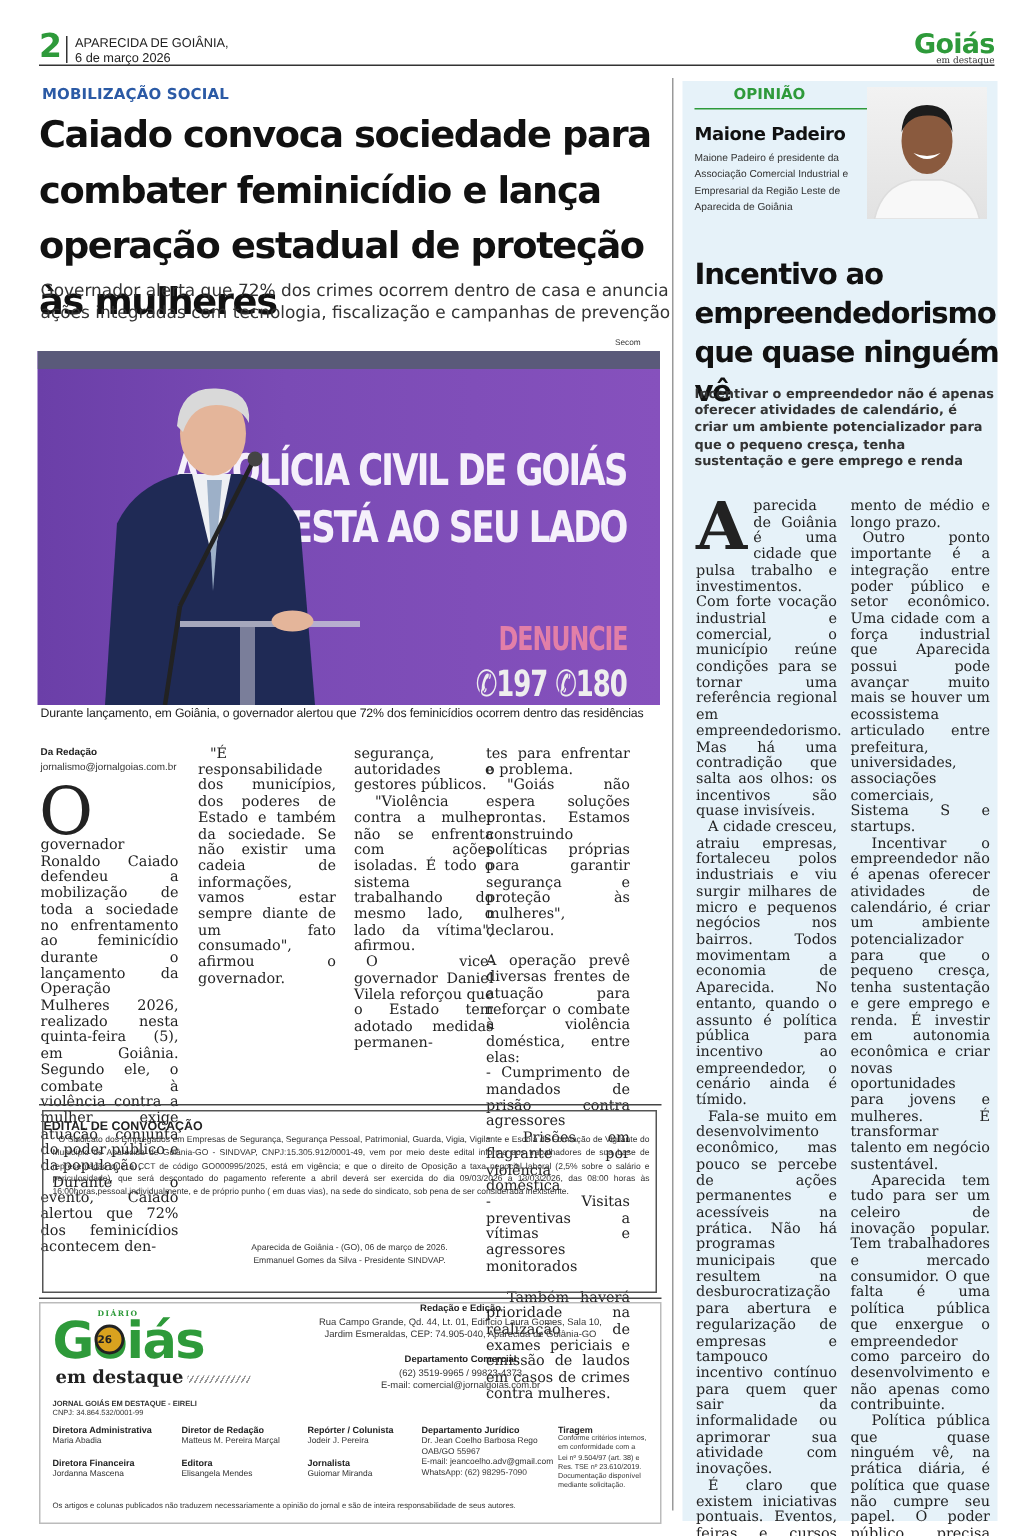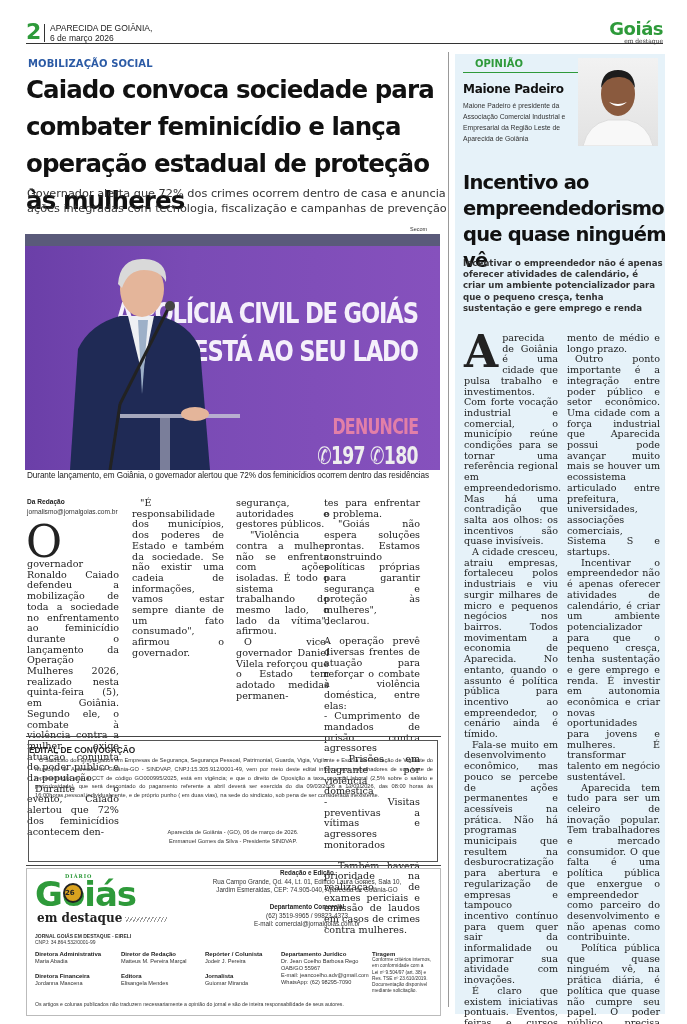--- a/index.html
+++ b/index.html
@@ -50,21 +50,21 @@
 #exp-logo .e{position:absolute;left:2px;top:38px;font:bold 12px "DejaVu Serif",serif;color:#222;white-space:nowrap}
 #exp-logo .hatch{display:inline-block;width:42px;height:5px;margin-left:3px;background:repeating-linear-gradient(120deg,#999 0 1px,transparent 1px 3px)}
 #exp-company{left:8px;top:64px;font:bold 5px "Liberation Sans",sans-serif;color:#333;line-height:6.3px}
 .exp-c{position:absolute;text-align:center;width:270px;left:145px;font:6.3px "Liberation Sans",sans-serif;color:#333;line-height:8.5px}
 .exp-c b{font-weight:bold;color:#222}
 .staff{position:absolute;font:5.6px "Liberation Sans",sans-serif;color:#333;line-height:7px}
 .staff b{display:block;color:#222;font-size:6px}
 #disclaimer{left:8px;top:132px;font:5.2px "Liberation Sans",sans-serif;color:#333}
 
 #opinion{left:455px;top:54px;width:210px;height:960px;background:#e6f2f9}
-#op-kicker{left:475px;top:58px;font:bold 10px "DejaVu Sans",sans-serif;color:#2e9a3a}
+#op-kicker{left:489px;top:58px;font:bold 10px "DejaVu Sans",sans-serif;color:#2e9a3a}
 #op-kicker-line{left:463px;top:72px;width:115px;height:1px;background:#2e9a3a}
 #op-photo{left:578px;top:58px;width:80px;height:88px;background:linear-gradient(#f2f2f2,#e2e2e2);overflow:hidden}
 #op-name{left:463px;top:82px;font:bold 12px "DejaVu Sans",sans-serif;color:#111;letter-spacing:-0.3px}
 #op-bio{left:463px;top:100px;width:115px;font:6.8px "Liberation Sans",sans-serif;line-height:11px;color:#333}
 #op-title{left:463px;top:170px;width:205px;font:bold 19.5px "DejaVu Sans",sans-serif;line-height:26px;color:#111;letter-spacing:-0.8px}
 #op-lead{left:463px;top:258px;width:200px;font:bold 8.6px "DejaVu Sans",sans-serif;line-height:11.2px;color:#333}
 </style>
 </head>
 <body>
 

